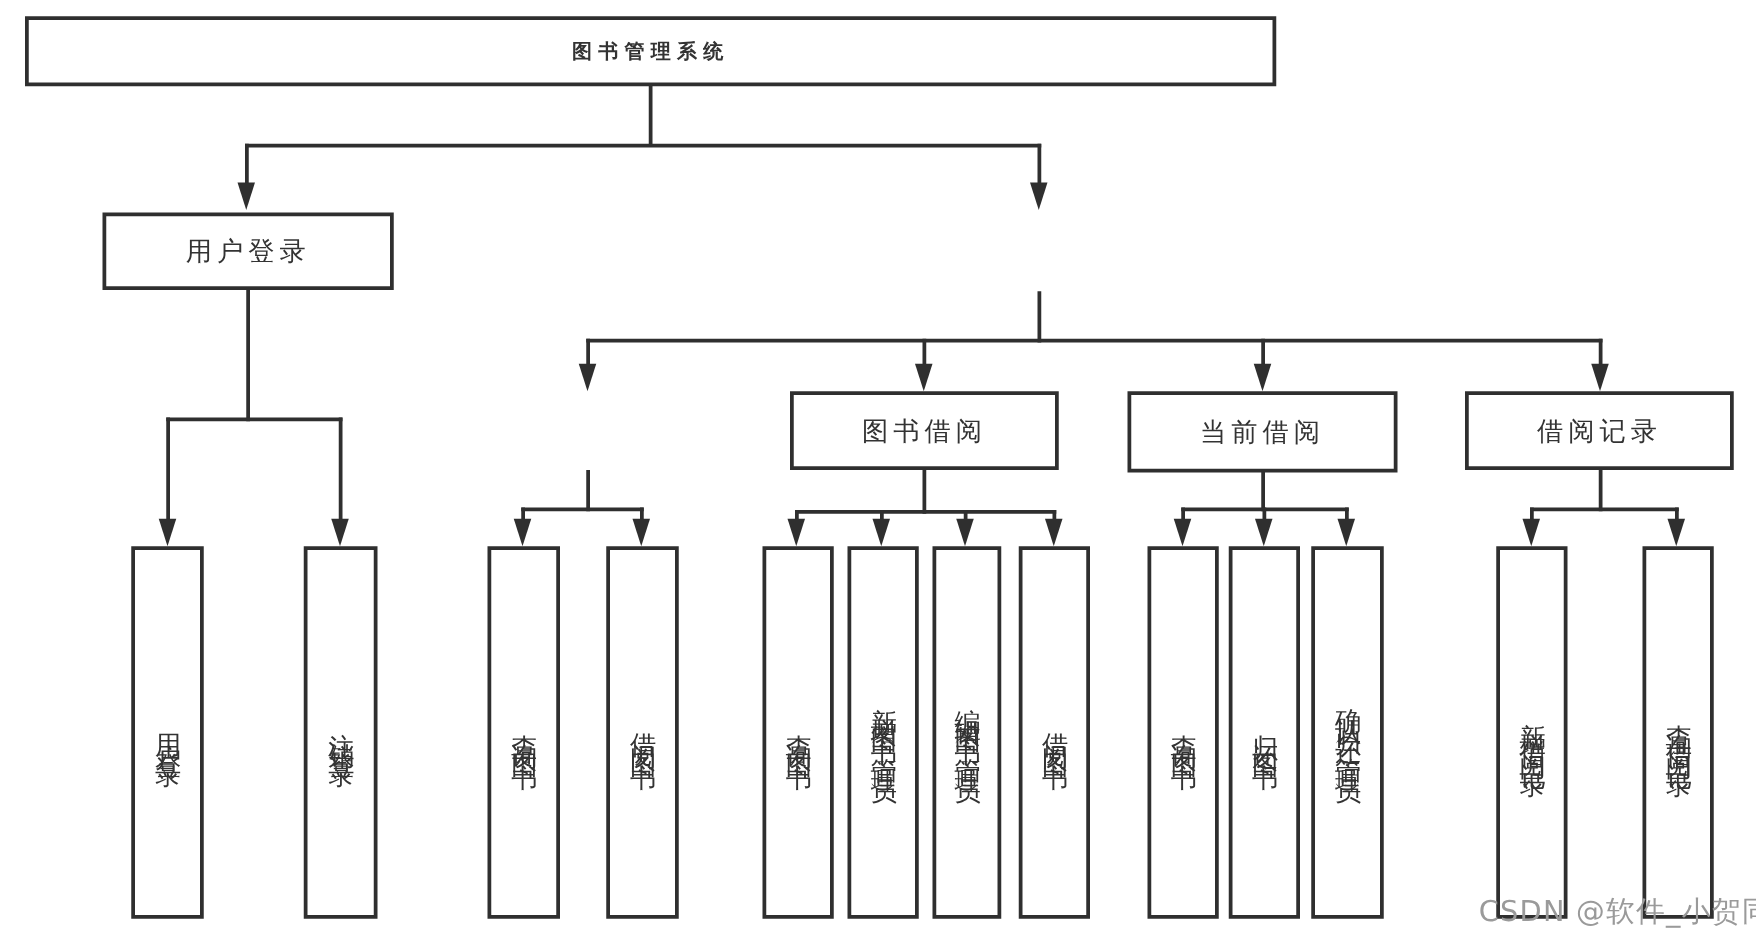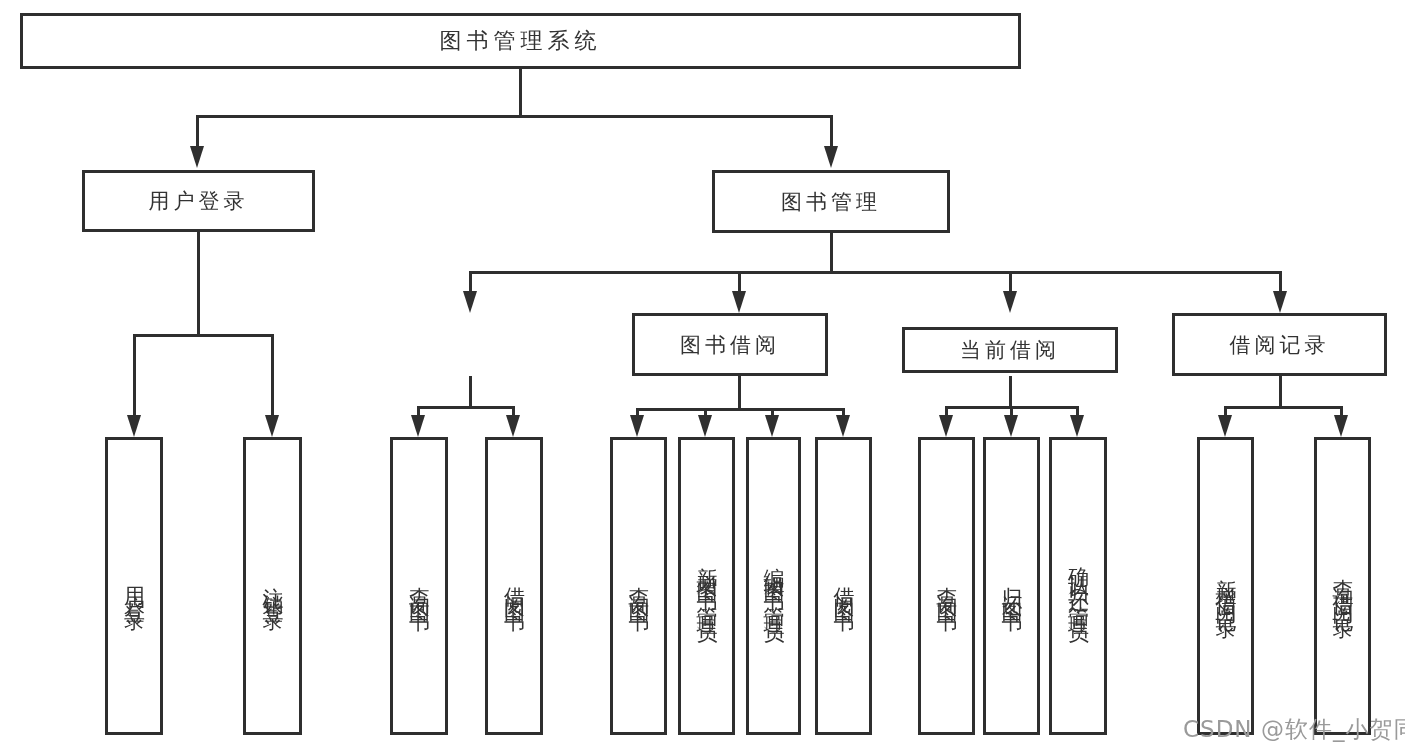--- a/index.html
+++ b/index.html
@@ -25,22 +25,23 @@
     justify-content: center;
     color: #333333;
   }
   .hlabel {
     font-size: 21px;
     letter-spacing: 4px;
     color: #333333;
     white-space: nowrap;
   }
   .root-label {
-    font-size: 22px;
+    font-size: 16px;
     letter-spacing: 5px;
+    font-weight: bold;
   }
   .vlabel {
     writing-mode: vertical-rl;
     text-orientation: mixed;
     font-size: 21px;
     letter-spacing: 8px;
     color: #333333;
     line-height: 1;
   }
   .line {
@@ -77,47 +78,44 @@
 
   <div class="line" style="left:519px; top:68px;  width:3px; height:49px"></div>
   <div class="line" style="left:196px; top:115px; width:637px; height:3px"></div>
   <div class="line" style="left:196px; top:115px; width:3px; height:33px"></div>
   <div class="line" style="left:830px; top:115px; width:3px; height:33px"></div>
   <div class="arrow" style="left:190px; top:146px"></div>
   <div class="arrow" style="left:824px; top:146px"></div>
 
   <div class="box" style="left:82px; top:170px; width:233px; height:62px">
     <span class="hlabel">用户登录</span>
-  </div>
-  <div class="box" style="left:712px; top:170px; width:238px; height:63px">
-    <span class="hlabel">图书管理</span>
   </div>
 
   <div class="line" style="left:197px; top:232px; width:3px; height:105px"></div>
   <div class="line" style="left:133px; top:334px; width:141px; height:3px"></div>
   <div class="line" style="left:133px; top:334px; width:3px; height:82px"></div>
   <div class="line" style="left:271px; top:334px; width:3px; height:82px"></div>
   <div class="arrow" style="left:127px; top:415px"></div>
   <div class="arrow" style="left:265px; top:415px"></div>
 
   <div class="line" style="left:830px; top:233px; width:3px; height:41px"></div>
   <div class="line" style="left:469px; top:271px; width:813px; height:3px"></div>
   <div class="line" style="left:469px;  top:271px; width:3px; height:21px"></div>
   <div class="line" style="left:738px;  top:271px; width:3px; height:21px"></div>
   <div class="line" style="left:1009px; top:271px; width:3px; height:21px"></div>
   <div class="line" style="left:1279px; top:271px; width:3px; height:21px"></div>
   <div class="arrow" style="left:463px;  top:291px"></div>
   <div class="arrow" style="left:732px;  top:291px"></div>
   <div class="arrow" style="left:1003px; top:291px"></div>
   <div class="arrow" style="left:1273px; top:291px"></div>
 
-  <div class="box" style="left:632px; top:313px; width:196px; height:63px">
+  <div class="box" style="left:632px; top:313px; width:215px; height:63px">
     <span class="hlabel">图书借阅</span>
   </div>
-  <div class="box" style="left:902px; top:327px; width:216px; height:46px">
+  <div class="box" style="left:902px; top:313px; width:216px; height:65px">
     <span class="hlabel">当前借阅</span>
   </div>
   <div class="box" style="left:1172px; top:313px; width:215px; height:63px">
     <span class="hlabel">借阅记录</span>
   </div>
 
   <div class="line" style="left:469px; top:376px; width:3px; height:33px"></div>
   <div class="line" style="left:417px; top:406px; width:98px; height:3px"></div>
   <div class="line" style="left:417px; top:406px; width:3px; height:12px"></div>
   <div class="line" style="left:512px; top:406px; width:3px; height:12px"></div>

